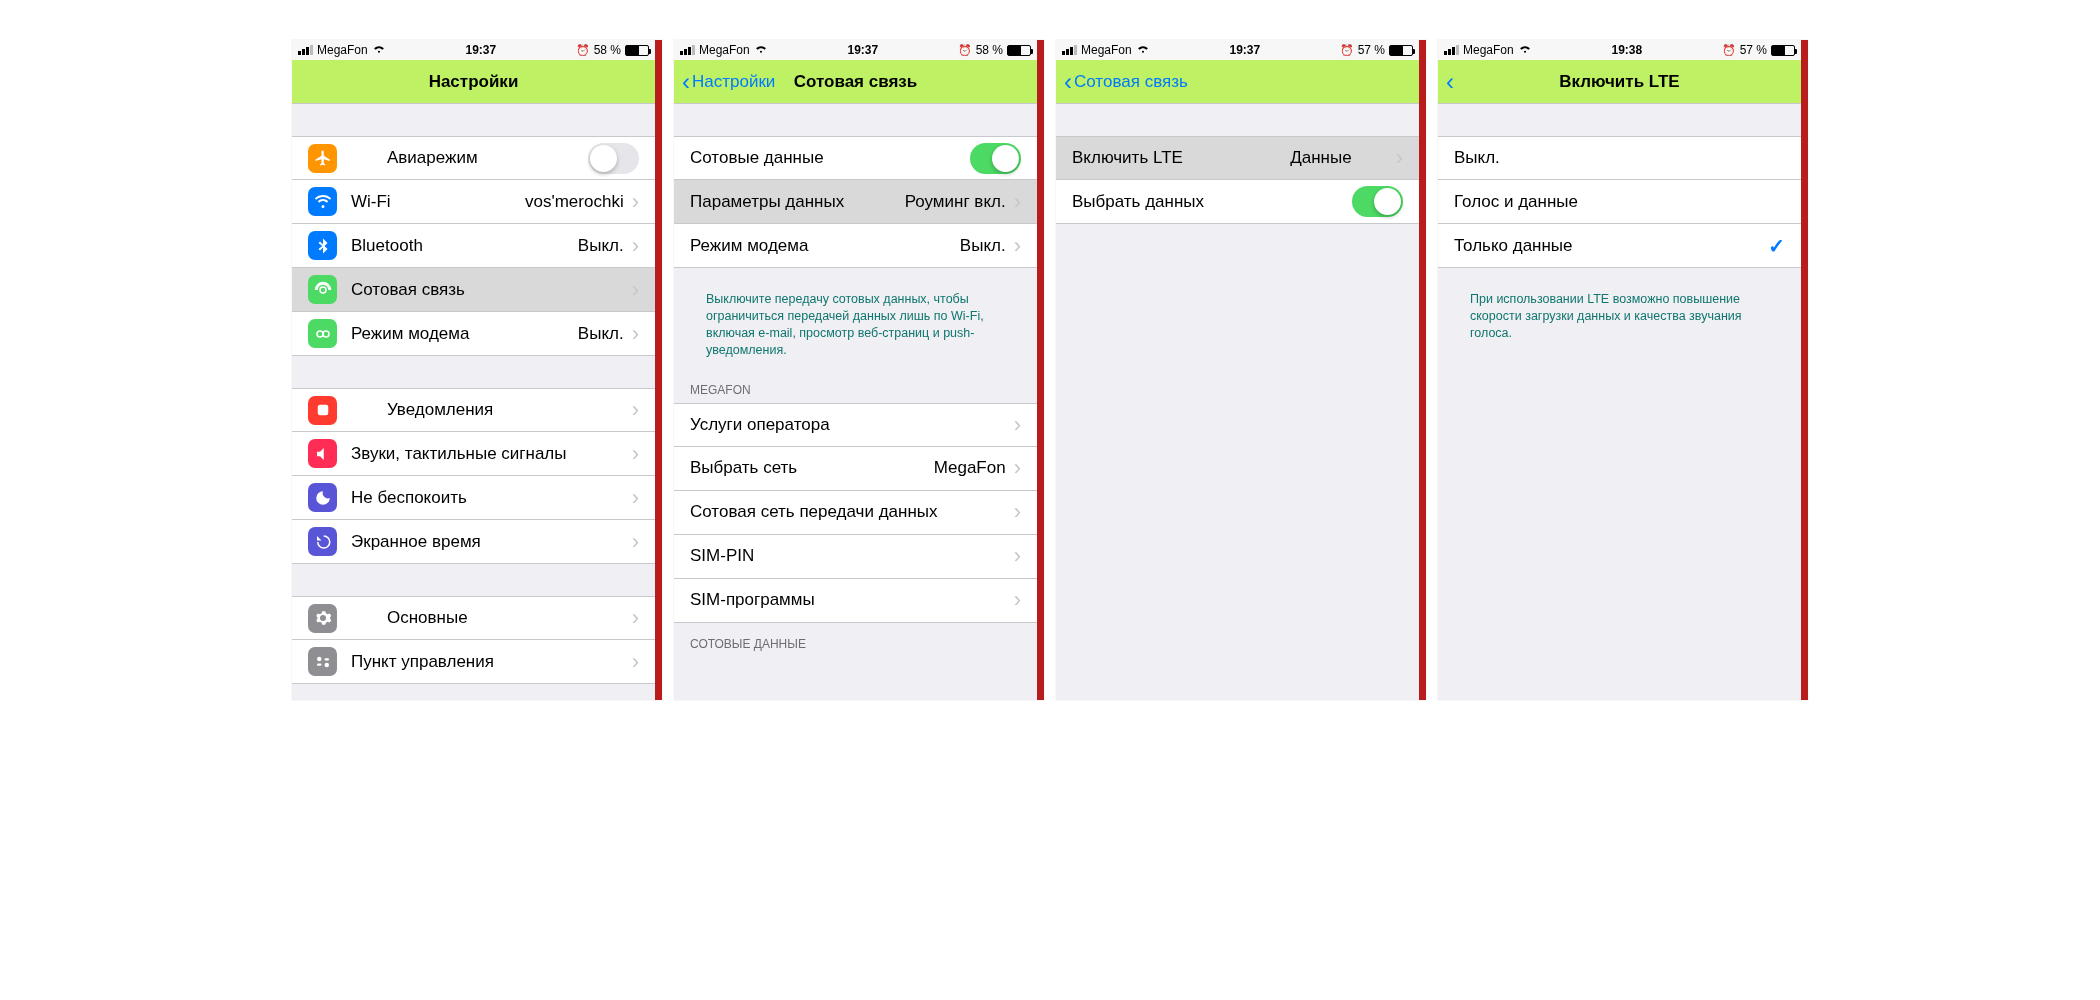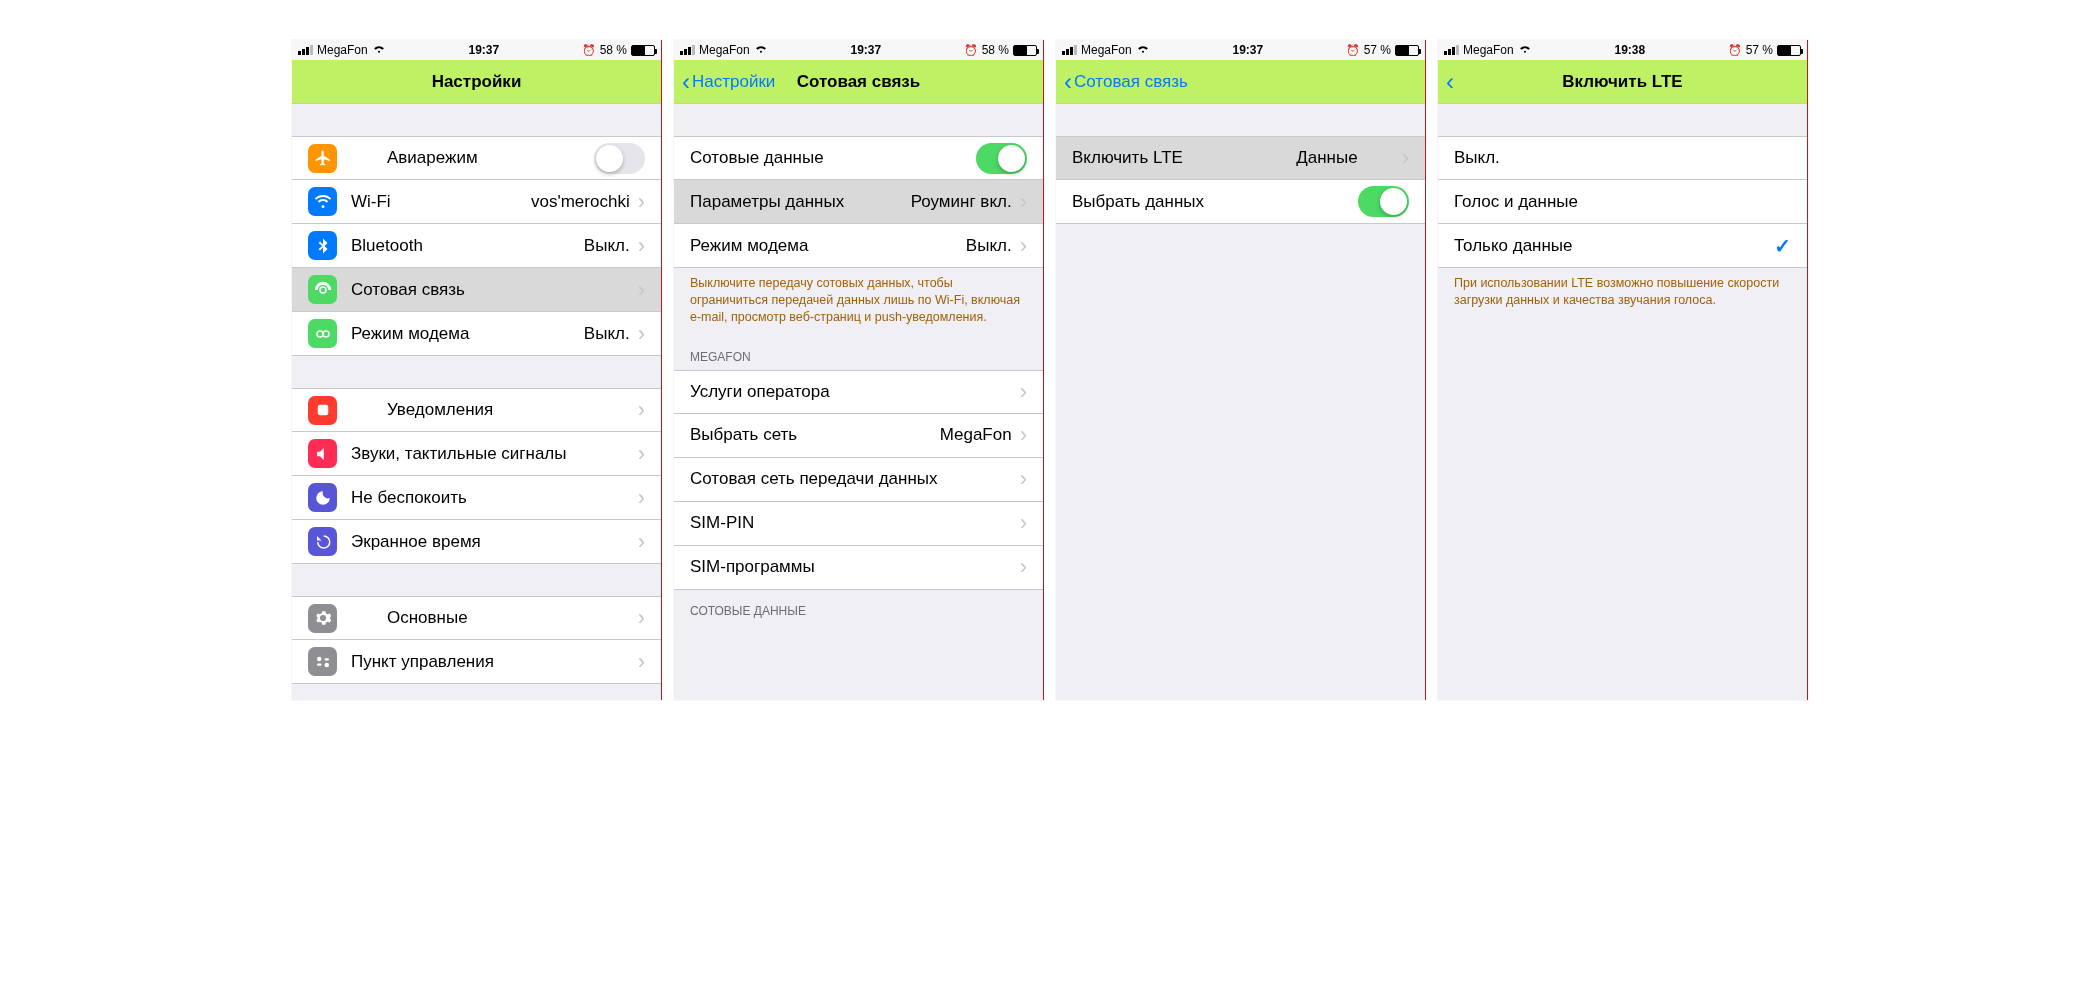--- a/index.html
+++ b/index.html
@@ -10,21 +10,21 @@
     gap: 12px;
     padding: 40px 30px;
     justify-content: center;
   }
   .phone {
     width: 370px;
     height: 660px;
     background: #efeff4;
     overflow: hidden;
     position: relative;
-    border-right: 1px solid #b91c1c;
+    border-right: 7px solid #b91c1c;
     box-shadow: 0 0 0 1px rgba(0,0,0,0.03);
   }
   
   .statusbar {
     height: 20px;
     display: flex;
     align-items: center;
     justify-content: space-between;
     padding: 0 6px;
     font-size: 12px;
@@ -99,23 +99,24 @@
     width: 29px; height: 29px; border-radius: 7px;
     margin-right: 14px;
     display: flex; align-items: center; justify-content: center;
     color: #fff;
   }
   .row .icon svg { width: 18px; height: 18px; }
   .row .check { color: #007aff; font-size: 20px; font-weight: 600; }
   .row.pressed { background: #d9d9d9; }
   .footer-note {
     font-size: 12.5px;
-    color: #a16207;
-    padding: 7px 16px 10px;
+    color: #0f766e;
+    padding: 7px 32px 10px;
     line-height: 1.35;
+    margin-top: 16px;
   }
   
   .toggle {
     width: 51px; height: 31px; border-radius: 16px;
     background: #e5e5ea; position: relative; transition: .2s;
   }
   .toggle.on { background: #4cd964; }
   .toggle .knob {
     width: 27px; height: 27px; border-radius: 50%;
     background: #fff; position: absolute; top: 2px; left: 2px;

